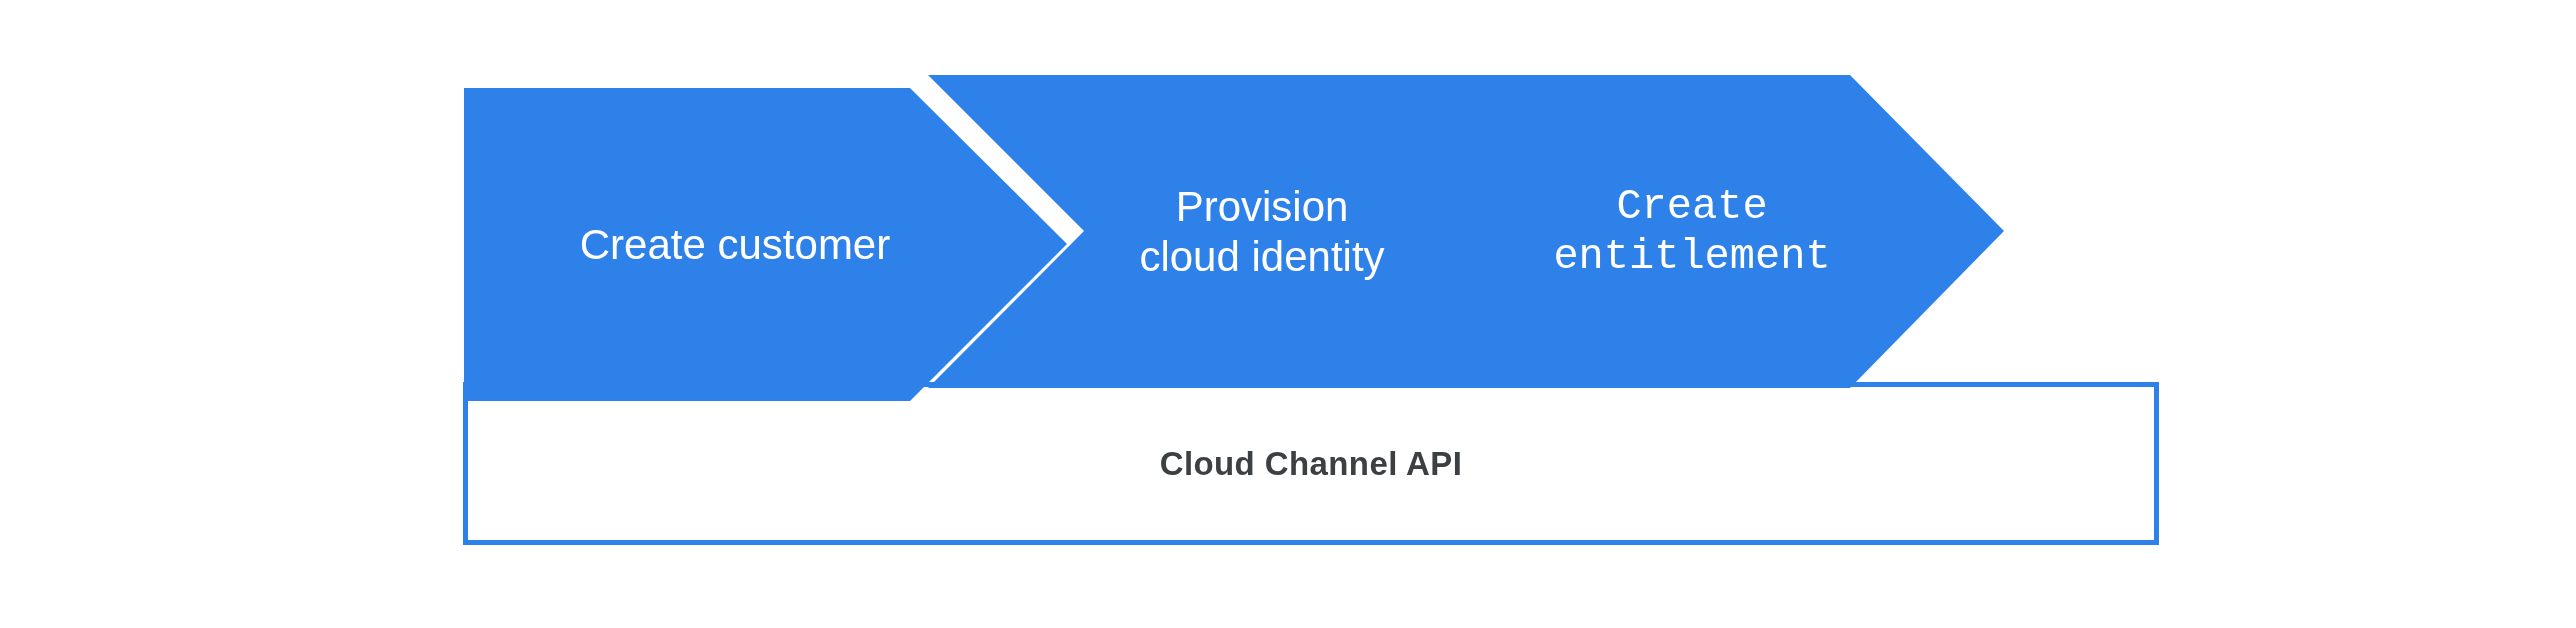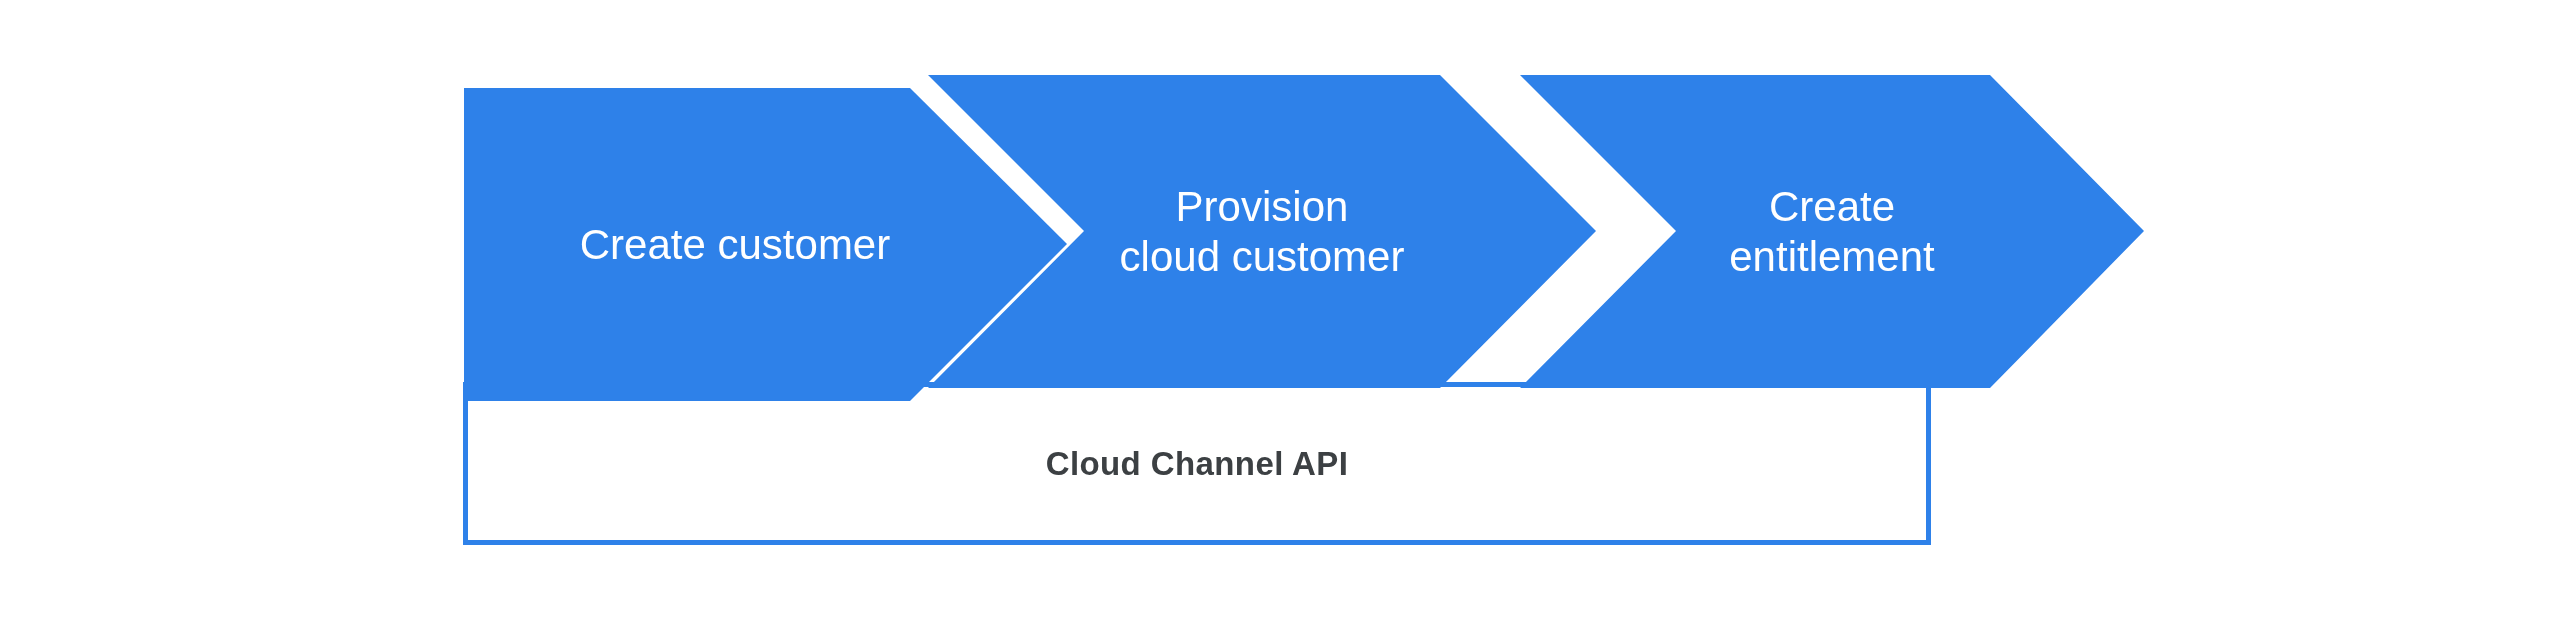--- a/index.html
+++ b/index.html
@@ -13,21 +13,21 @@
     width: 2576px;
     height: 629px;
     background: #ffffff;
     overflow: hidden;
   }
   
   .api-box {
     position: absolute;
     left: 463px;
     top: 382px;
-    width: 1468px;
+    width: 1696px;
     height: 163px;
     box-sizing: border-box;
     background: #ffffff;
     border: 5.2px solid #2E81E9;
     display: flex;
     align-items: center;
     justify-content: center;
     z-index: 1;
   }
   .api-label {
@@ -64,41 +64,42 @@
     margin-top: 13px;
   }
   
   .step2 {
     left: 928px;
     width: 668px;
     clip-path: polygon(0px 0px, 512px 0px, 668px 156px, 512px 313px, 0px 313px, 156px 156px);
   }
   
   .step3 {
-    left: 1520px;
+    left: 1380px;
     width: 624px;
     clip-path: polygon(0px 0px, 470px 0px, 624px 156px, 470px 313px, 0px 313px, 156px 156px);
+    font-family: Liberation Mono, monospace;
   }
 </style>
 </head>
 <body>
 
 <div class="canvas">
 
   <div class="api-box">
     <span class="api-label">Cloud Channel API</span>
   </div>
 
   <div class="step step1">
     <span class="step-label">Create customer</span>
   </div>
 
   <div class="step step2">
     <span class="step-label">Provision
-cloud customer</span>
+cloud identity</span>
   </div>
 
   <div class="step step3">
     <span class="step-label">Create
 entitlement</span>
   </div>
 
 </div>
 
 

